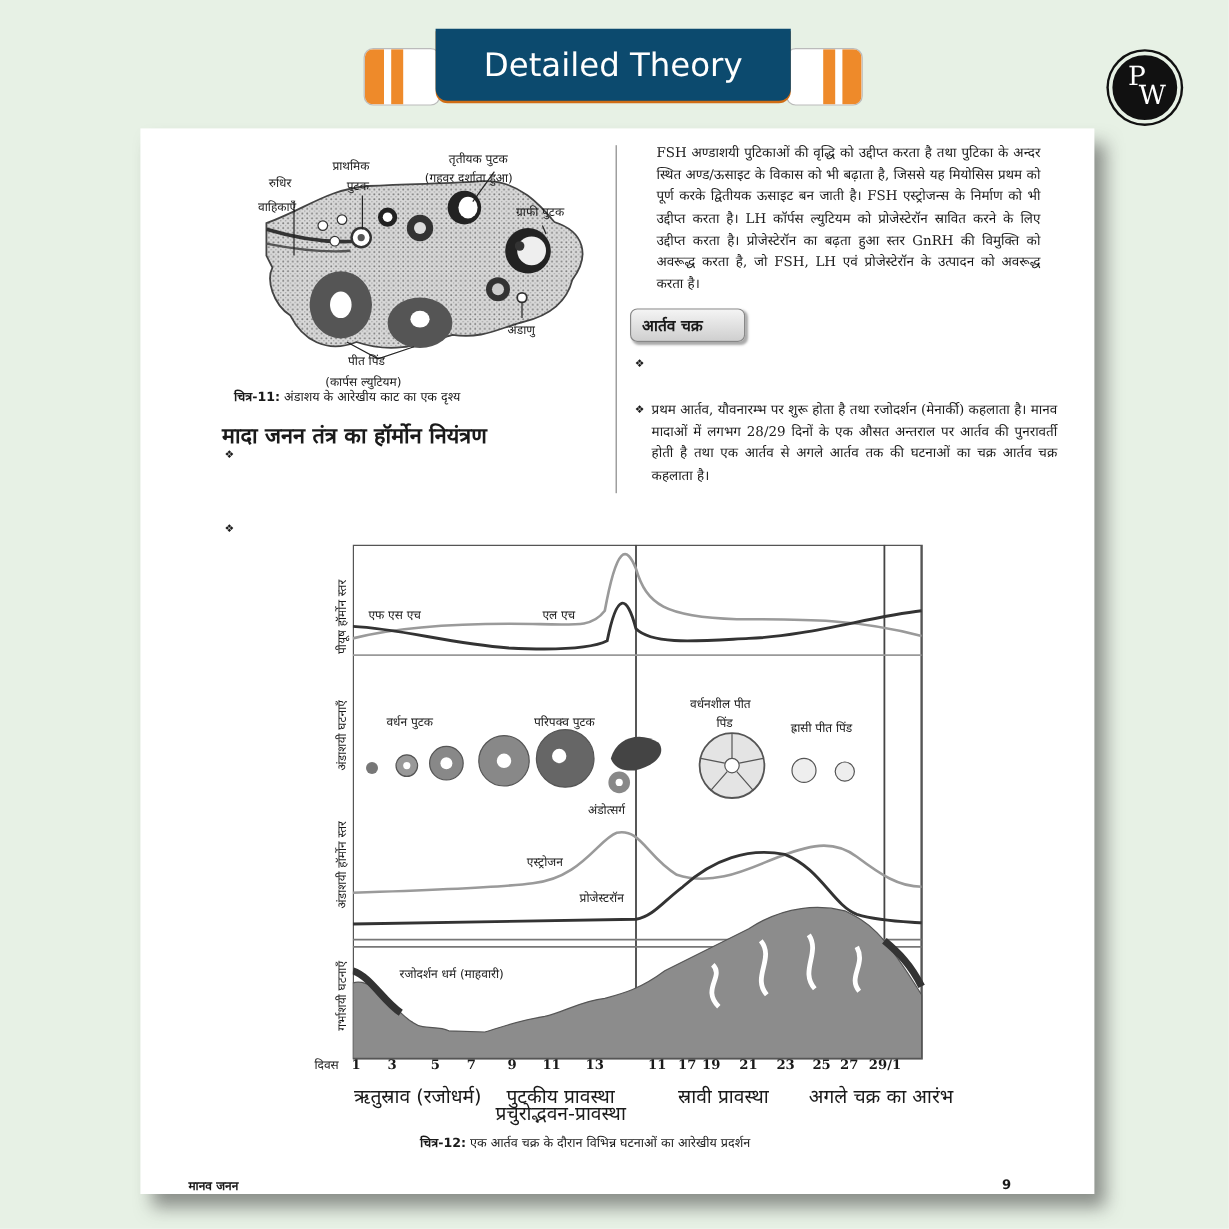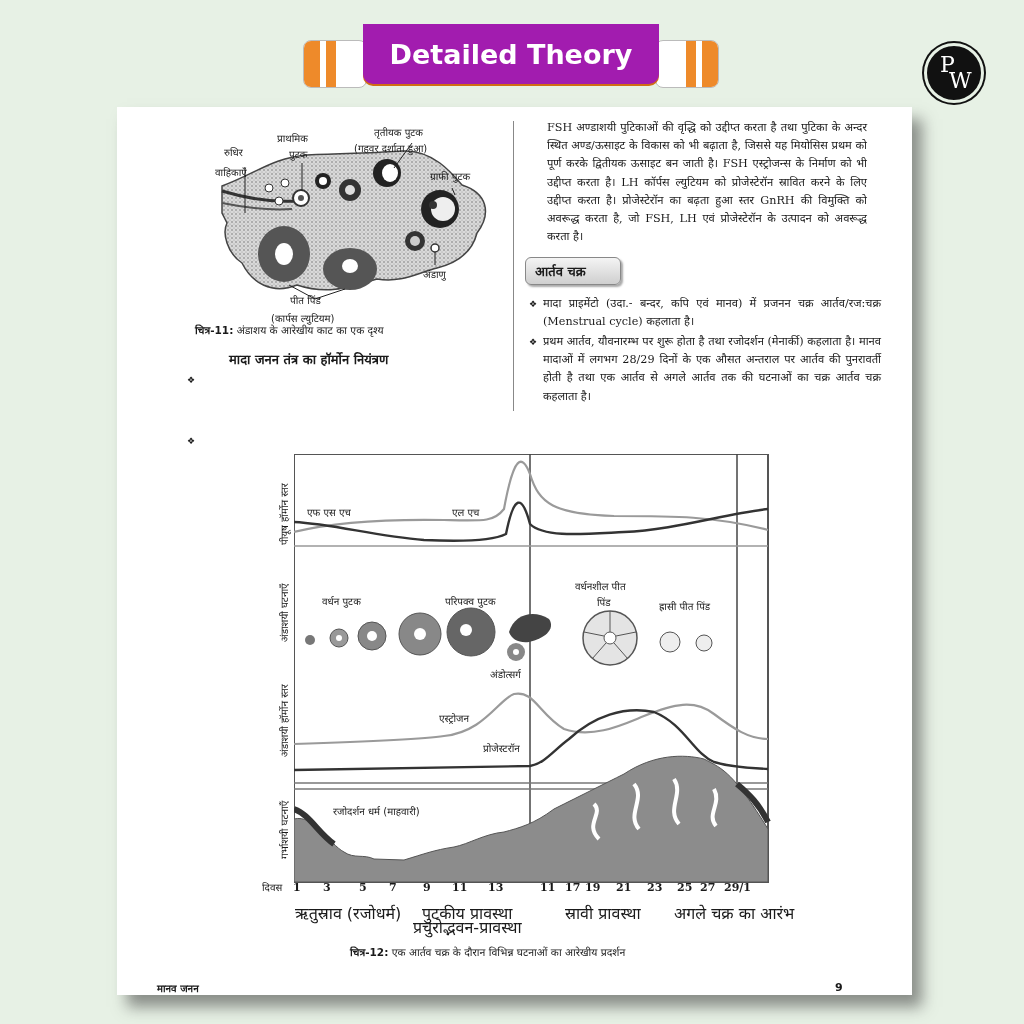--- a/index.html
+++ b/index.html
@@ -22,22 +22,22 @@
   }
   .banner .tab-l::before { left:0; }
   .banner .tab-r::before { right:0; }
   .banner .tab-l::after, .banner .tab-r::after {
     content:""; position:absolute; top:0; bottom:0; width:10px; background:#ee8a2a;
   }
   .banner .tab-l::after { left:22px; }
   .banner .tab-r::after { right:22px; }
   .banner .main {
     position:absolute; left:60px; top:0; width:296px; height:60px;
-    background:#a21caf; border-radius:0 0 10px 10px;
-    color:#fff; font-family:"DejaVu Sans", sans-serif; font-weight:bold;
+    background:#0c4a6e; border-radius:0 0 10px 10px;
+    color:#fff; font-family:"DejaVu Sans", sans-serif; font-weight:normal;
     font-size:27px; display:flex; align-items:center; justify-content:center;
     box-shadow:0 2px 0 #d06d15;
   }
   .logo {
     position:absolute; left:924px; top:43px; width:54px; height:54px; border-radius:50%;
     background:#111; border:3px solid #e7f1e5; box-shadow:0 0 0 2px #111;
     color:#fff; font-family:"DejaVu Serif", serif; font-size:22px;
   }
   .logo .p { position:absolute; left:13px; top:6px; }
   .logo .w { position:absolute; left:22px; top:22px; }
@@ -52,21 +52,21 @@
   .sm { font-size:11.2px; line-height:18.2px; text-align:justify; }
   .bullet { position:absolute; left:0; top:0; font-size:9px; }
   .divider-v { position:absolute; left:396px; top:14px; width:1px; height:290px; background:#888; }
 
   
   .fig11 { position:absolute; left:70px; top:6px; width:330px; height:224px; }
   .flabel { position:absolute; font-size:10px; white-space:nowrap; font-family:"DejaVu Sans", sans-serif; }
   .caption { font-family:"DejaVu Sans", sans-serif; font-size:10.5px; white-space:nowrap; }
   .caption b { font-weight:bold; }
 
-  .h2 { font-family:"DejaVu Sans", sans-serif; font-weight:bold; font-size:13px;margin-left:44px; }
+  .h2 { font-family:"DejaVu Sans", sans-serif; font-weight:bold; font-size:18px; }
 
   .section-box {
     position:absolute; left:408px; top:150px; width:96px; height:28px;
     background:linear-gradient(#f4f4f4,#cfcfcf); border:1px solid #888; border-radius:6px;
     box-shadow:2px 2px 2px #aaa;
     font-family:"DejaVu Sans", sans-serif; font-weight:bold; font-size:13px;
     display:flex; align-items:center; padding-left:9px; box-sizing:border-box;
   }
 
   
@@ -158,21 +158,20 @@
   <div class="divider-v"></div>
 
   <div class="abs sm" style="left:430px;top:12px;width:320px">FSH अण्डाशयी पुटिकाओं की वृद्धि को उद्दीप्त करता है तथा पुटिका के अन्दर स्थित अण्ड/ऊसाइट के विकास को भी बढ़ाता है, जिससे यह मियोसिस प्रथम को पूर्ण करके द्वितीयक ऊसाइट बन जाती है। FSH एस्ट्रोजन्स के निर्माण को भी उद्दीप्त करता है। LH कॉर्पस ल्युटियम को प्रोजेस्टेरॉन स्रावित करने के लिए उद्दीप्त करता है। प्रोजेस्टेरॉन का बढ़ता हुआ स्तर GnRH की विमुक्ति को अवरूद्ध करता है, जो FSH, LH एवं प्रोजेस्टेरॉन के उत्पादन को अवरूद्ध करता है।</div>
 
   <div class="section-box">
     <span>आर्तव चक्र</span>
   </div>
 
   <div class="abs sm" style="left:412px;top:188px;width:338px;padding-left:14px">
     <span class="bullet">❖</span>
-    <span>मादा प्राइमेंटो (उदा.- बन्दर, कपि एवं मानव) में प्रजनन चक्र आर्तव/रज:चक्र (Menstrual cycle) कहलाता है।</span>
   </div>
   <div class="abs sm" style="left:412px;top:226px;width:338px;padding-left:14px">
     <span class="bullet">❖</span>
     <span>प्रथम आर्तव, यौवनारम्भ पर शुरू होता है तथा रजोदर्शन (मेनार्की) कहलाता है। मानव मादाओं में लगभग 28/29 दिनों के एक औसत अन्तराल पर आर्तव की पुनरावर्ती होती है तथा एक आर्तव से अगले आर्तव तक की घटनाओं का चक्र आर्तव चक्र कहलाता है।</span>
   </div>
 
   <div class="abs sm" style="left:70px;top:325px;width:690px;padding-left:14px;white-space:nowrap;font-size:10.6px">
     <span class="bullet">❖</span>
   </div>
 

